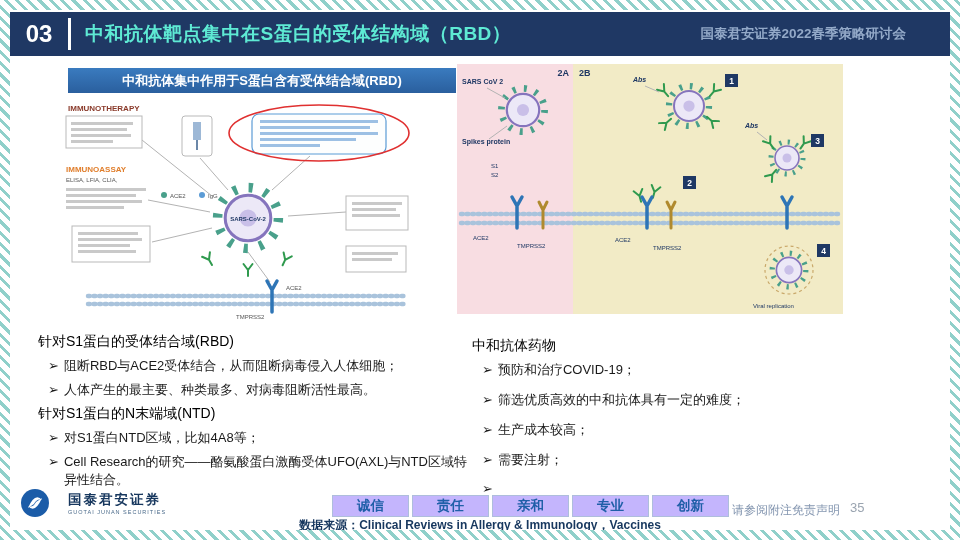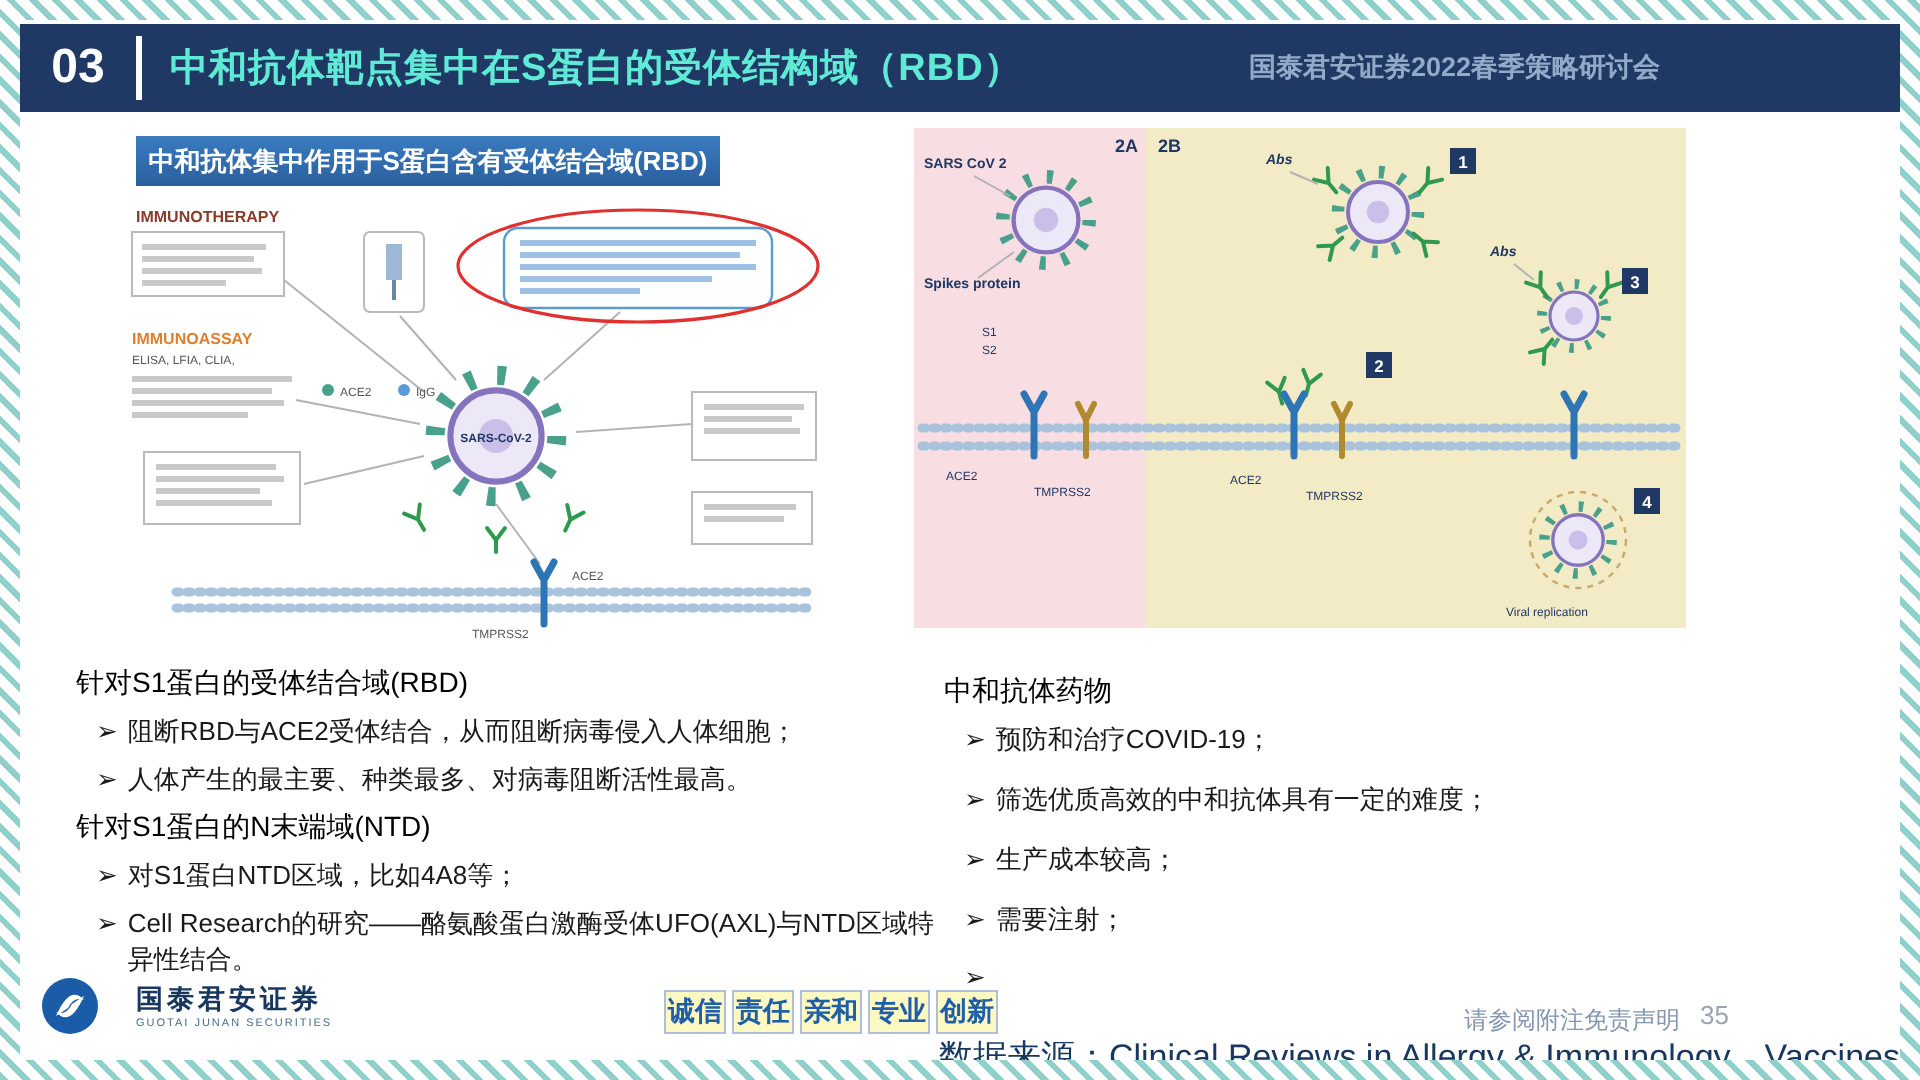--- a/index.html
+++ b/index.html
@@ -8,24 +8,24 @@
   .frame { width:960px; height:540px; padding:10px;
     background:repeating-linear-gradient(45deg,#8fd0ca 0 3px,#ffffff 3px 8px); }
   .inner { position:relative; width:100%; height:100%; background:#fff; overflow:hidden; }
 
   
   .header { position:absolute; left:0; top:2px; width:940px; height:44px;
     background:#1f3864; display:flex; align-items:center; }
   .num { width:58px; text-align:center; color:#fff; font-size:24px; font-weight:bold; }
   .hdiv { width:3px; height:32px; background:#fff; margin-right:14px; }
   .title { color:#5eead4; font-size:19px; font-weight:bold; letter-spacing:0.5px; }
-  .conf { margin-left:auto; padding-right:120px; color:#93a9c8; font-size:13.5px; font-weight:bold;text-align:right; }
+  .conf { margin-left:auto; padding-right:44px; color:#93a9c8; font-size:13.5px; font-weight:bold;text-align:right; }
 
   
-  .banner { position:absolute; left:58px; top:58px; width:292px; height:25px;
+  .banner { position:absolute; left:58px; top:58px; width:388px; height:25px;
     background:linear-gradient(180deg,#3a7bbf,#2a5f9e); color:#fff; font-size:13px;
     line-height:25px; text-align:center; font-weight:bold; }
   .fig-left  { position:absolute; left:50px;  top:90px; width:356px; height:224px; }
   .fig-right { position:absolute; left:447px; top:54px; width:386px; height:250px; }
   .figsvg { width:100%; height:100%; }
 
   .mini-box { fill:#fff; stroke:#b9b9b9; stroke-width:1; }
   .blue-box { fill:#fdfefe; stroke:#5b9bd5; stroke-width:1.2; }
   .red-ellipse { fill:none; stroke:#e03030; stroke-width:1.6; }
   .tline { fill:#c9c9c9; } .tline-blue { fill:#9dc0e4; }
@@ -48,26 +48,26 @@
   .lt-h { font-size:14px; font-weight:normal; color:#000; margin:3px 0 6px 0; }
   .bullet { display:flex; gap:5px; margin:0 0 5px 10px; font-size:13px; color:#1a1a1a; line-height:1.45; }
   .bullet-r { margin-bottom:11px; }
   .bmark { flex:0 0 auto; color:#1a1a1a; }
 
   
   .logo { position:absolute; left:10px; top:478px; display:flex; gap:18px; align-items:center; }
   .logo-cn { font-size:13.5px; font-weight:bold; color:#17375e; letter-spacing:2px; }
   .logo-en { font-size:5.5px; color:#4a6a8a; letter-spacing:1px; }
   .slogan { position:absolute; left:322px; top:485px; display:flex; gap:3px; }
-  .slogan span { border:1px solid #aebedc; padding:1px 1px; color:#1f5fa8;
-    font-weight:bold; font-size:13.5px; background:#fef9c3;font-family:Liberation Mono, monospace; }
+  .slogan span { border:1px solid #aebedc; padding:1px 24px; color:#1f5fa8;
+    font-weight:bold; font-size:13.5px; background:#c4b5fd;font-family:Liberation Mono, monospace; }
   .disclaimer { position:absolute; left:722px; top:492px; color:#8496b0; font-size:12px; }
   .pagenum { position:absolute; left:840px; top:490px; color:#9aa4b0; font-size:13px; }
-  .source { position:absolute; left:0; top:507px; width:940px; text-align:right;
-    font-size:17px; font-weight:normal; color:#17375e; }
+  .source { position:absolute; left:0; top:507px; width:940px; text-align:center;
+    font-size:12px; font-weight:bold; color:#17375e; }
 </style>
 </head>
 <body>
 
 <svg width="0" height="0" style="position:absolute" aria-hidden="true">
   <defs>
     <g id="virus">
       <circle r="16" fill="none" stroke="#49a08b" stroke-width="5" stroke-dasharray="2.2 6.2"></circle>
       <circle r="12" fill="#ece8f7" stroke="#8574bd" stroke-width="1.6"></circle>
       <circle r="4.5" fill="#c9bfe8"></circle>

